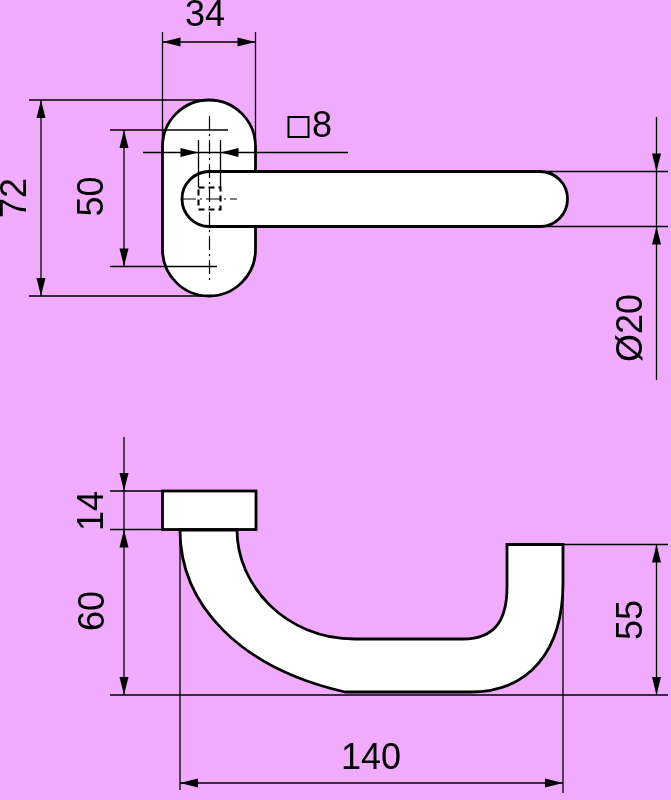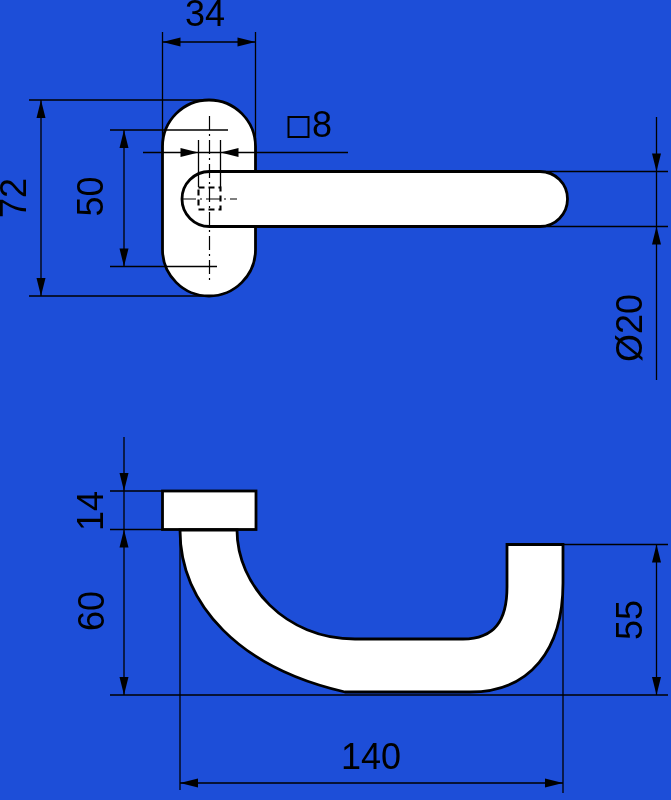--- a/index.html
+++ b/index.html
@@ -1,16 +1,16 @@
 <!DOCTYPE html>
 <html><head>
 <meta charset="utf-8">
 <style>
   html,body{margin:0;padding:0;background:#ffffff;}
-  .canvas{width:671px;height:800px;background:#1d4ed8;position:relative;overflow:hidden;}
+  .canvas{width:671px;height:800px;background:#f0abfc;position:relative;overflow:hidden;}
   svg{display:block;}
   .ol{fill:#ffffff;stroke:#000000;stroke-width:2.8;stroke-linejoin:miter;}
   .tl{fill:none;stroke:#000000;stroke-width:1.3;}
   .cl{fill:none;stroke:#000000;stroke-width:1.2;stroke-dasharray:14 4 2 4;}
   .hl{fill:none;stroke:#000000;stroke-width:2.1;stroke-dasharray:6 4;}
   .ar{fill:#000000;stroke:none;}
   .sym{fill:none;stroke:#000000;stroke-width:2;}
   text{font-family:"Liberation Sans","DejaVu Sans",sans-serif;font-size:36px;fill:#000000;}
   .mid{text-anchor:middle;}
 </style>

